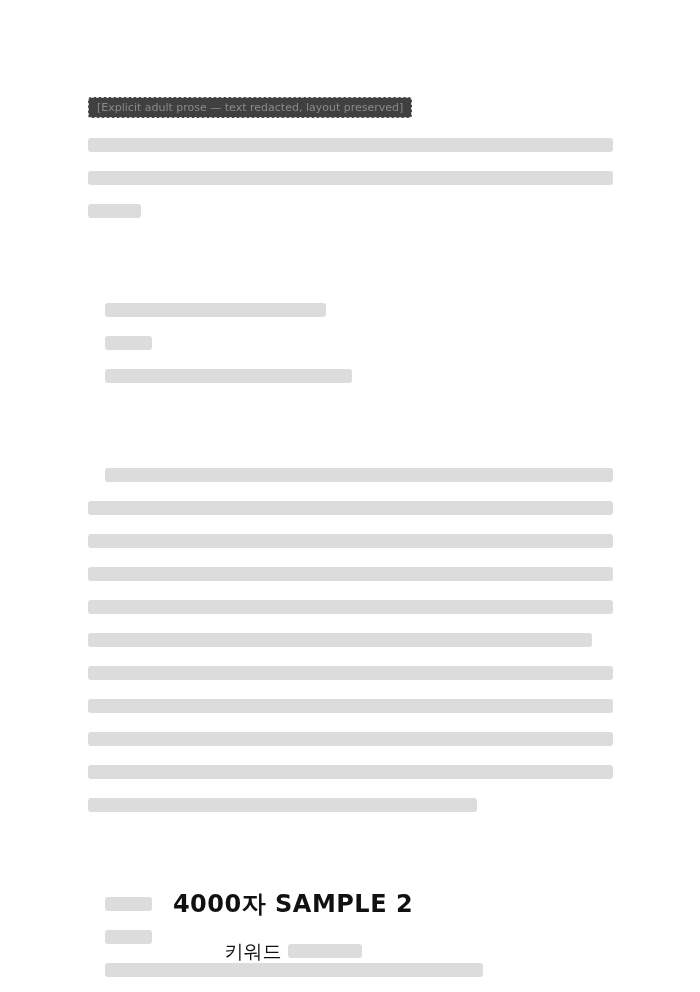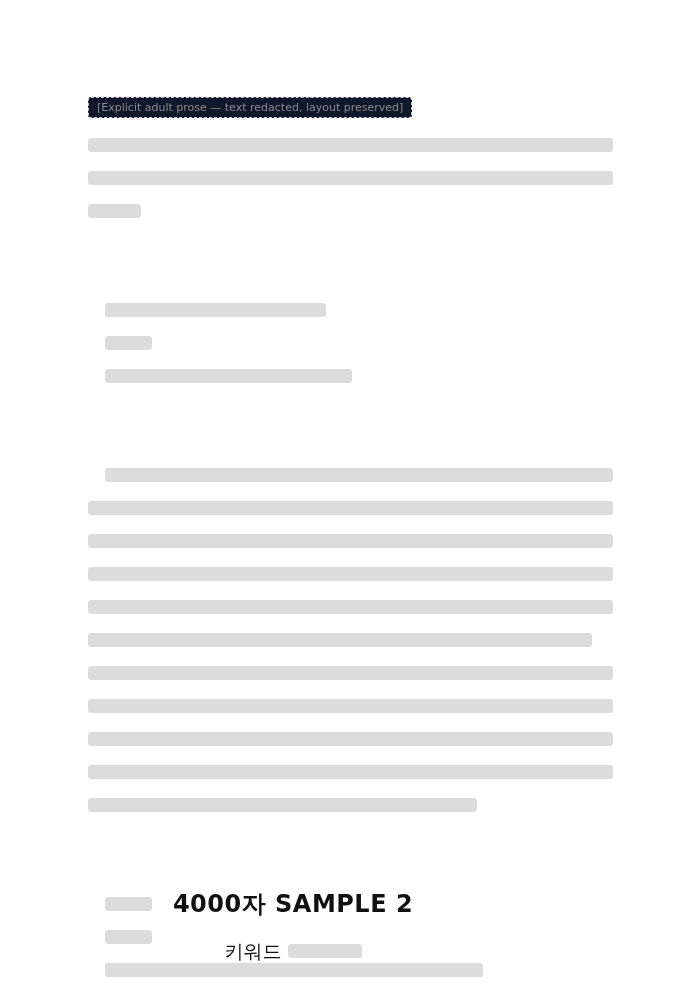--- a/index.html
+++ b/index.html
@@ -24,21 +24,21 @@
   }
   .redaction-notice {
     font-family: "DejaVu Sans", "Liberation Sans", sans-serif;
     font-size: 11px;
     color: #8a8a8a;
     border: 1px dashed #c9c9c9;
     border-radius: 3px;
     padding: 3px 8px;
     display: inline-block;
     margin-bottom: 10px;
-    background: #0f172a;
+    background: #404040;
   }
   .block { margin: 0; }
   .line-row {
     height: 33px;
     display: flex;
     align-items: center;
   }
   .redacted-line {
     height: 14px;
     background: #dcdcdc;

